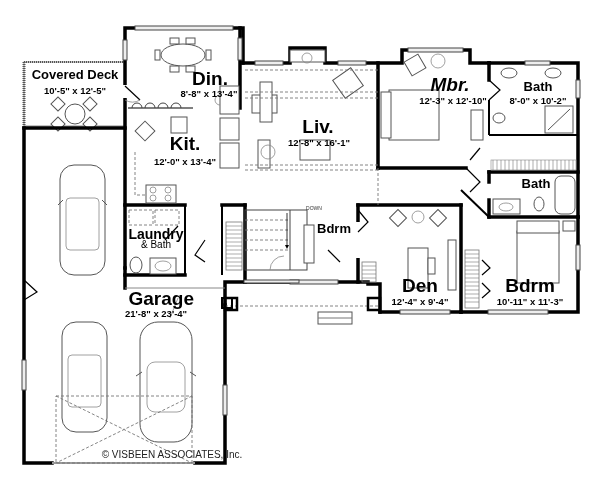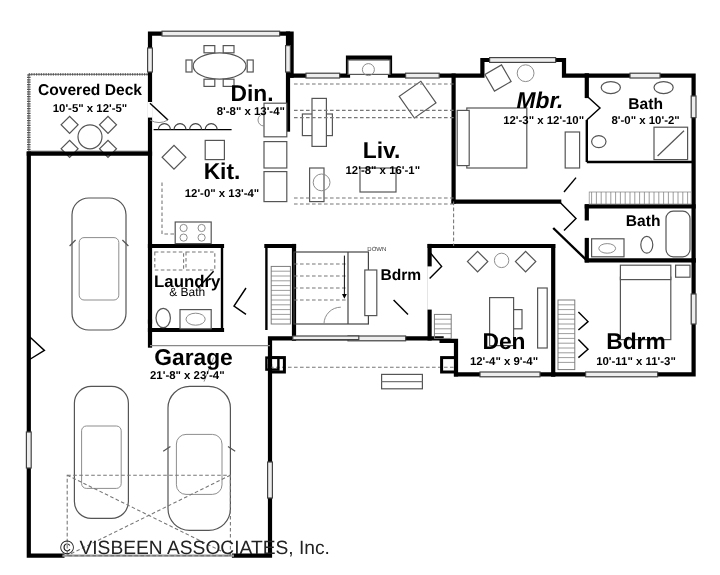--- a/index.html
+++ b/index.html
@@ -10,21 +10,21 @@
   .fix { stroke: #555; stroke-width: 1; fill: #fff; }
   .fix-light { stroke: #888; stroke-width: 0.8; fill: none; }
   .dash { stroke: #777; stroke-width: 0.9; fill: none; stroke-dasharray: 3 2; }
   .window { stroke: #444; stroke-width: 1; fill: #eee; }
   .hatch { stroke: #777; stroke-width: 0.6; }
   .lbl { position: absolute; color: #000; white-space: nowrap; text-align: center; line-height: 1; }
   .room-name { font-weight: bold; font-size: 19px; }
   .room-name-sm { font-weight: bold; font-size: 13px; }
   .dim { font-weight: bold; font-size: 9.5px; }
   .tiny { font-size: 5px; color: #333; }
-  .copy { font-size: 16px; color: #222; }
+  .copy { font-size: 10px; color: #222; margin-left: 47px; }
 </style>
 </head>
 <body>
 
 <svg width="600" height="479" viewBox="0 0 600 479">
 
   <g>
     <rect x="24" y="62" width="101" height="64" fill="none" stroke="#888" stroke-width="1"></rect>
     <line x1="24" y1="62" x2="24" y2="126" stroke="#555" stroke-width="3" stroke-dasharray="1 1"></line>
     <line x1="24" y1="62" x2="125" y2="62" stroke="#555" stroke-width="2" stroke-dasharray="1 1"></line>

